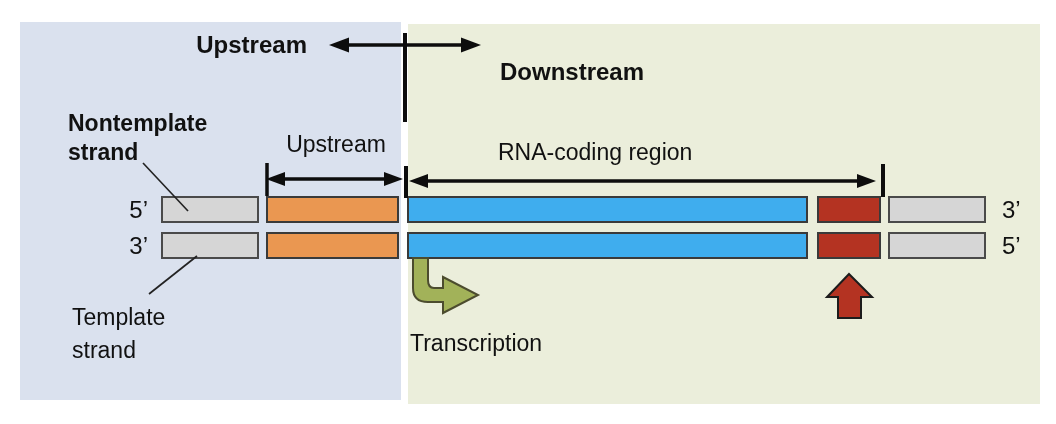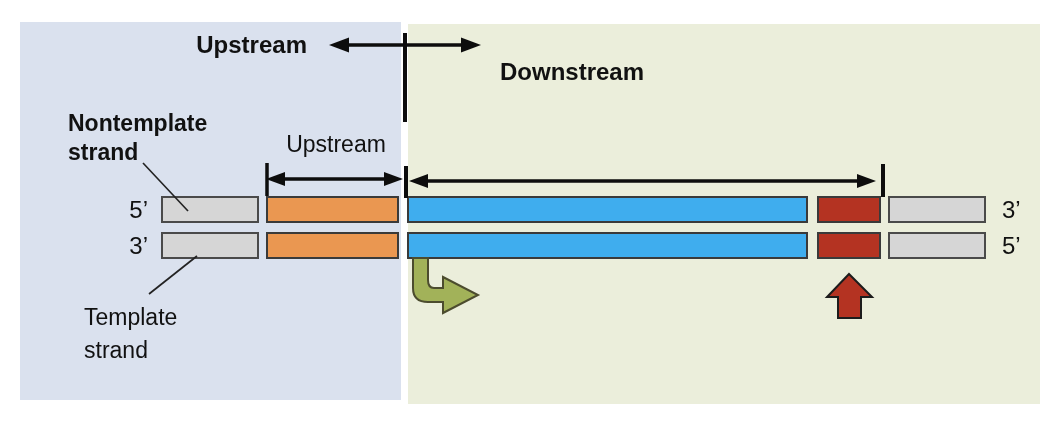--- a/index.html
+++ b/index.html
@@ -47,27 +47,29 @@
   <div class="panel downstream"></div>
 
   <div class="lbl bold right" style="left:139px;top:31px;width:168px;">Upstream</div>
   <div class="lbl bold" style="left:500px;top:31px;margin-top:27px;">Downstream</div>
 
   <div class="lbl two-line" style="left:68px;top:109px;line-height:29px;font-weight:bold;">
     <div>Nontemplate</div>
     <div>strand</div>
   </div>
 
-  <div class="lbl two-line" style="left:84px;top:301px;line-height:33px;">
+  <div class="lbl two-line" style="left:72px;top:301px;line-height:33px;">
     <div>Template</div>
     <div>strand</div>
   </div>
 
   <div class="lbl center" style="left:266px;top:131px;width:140px;">Upstream</div>
+  <div class="lbl" style="left:498px;top:139px;">RNA-coding region</div>
   <div class="lbl two-line" style="left:410px;top:326px;line-height:34px;">
+    <div>Transcription</div>
   </div>
 
   <div class="lbl prime right" style="left:104px;top:196px;width:44px;">5’</div>
   <div class="lbl prime right" style="left:104px;top:232px;width:44px;">3’</div>
   <div class="lbl prime" style="left:1002px;top:196px;">3’</div>
   <div class="lbl prime" style="left:1002px;top:232px;">5’</div>
 
   <div class="seg gray row1" style="left:161px;width:98px;"></div>
   <div class="seg orange row1" style="left:266px;width:133px;"></div>
   <div class="seg blue row1" style="left:407px;width:401px;"></div>

